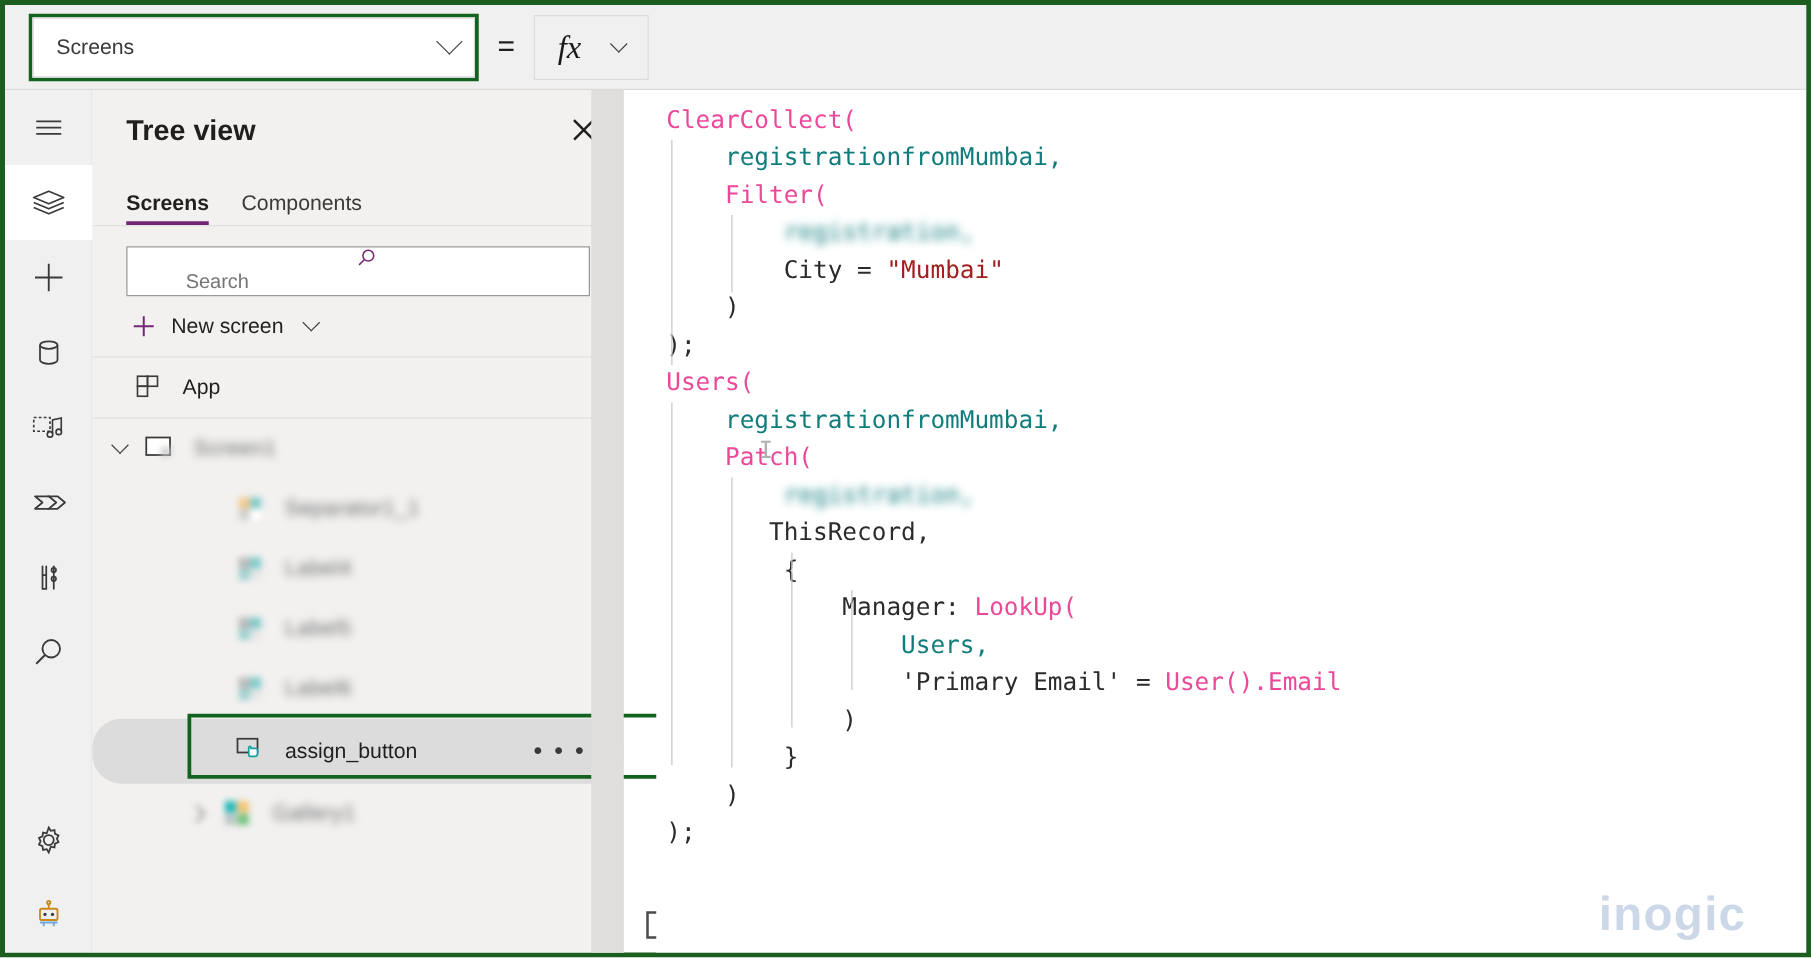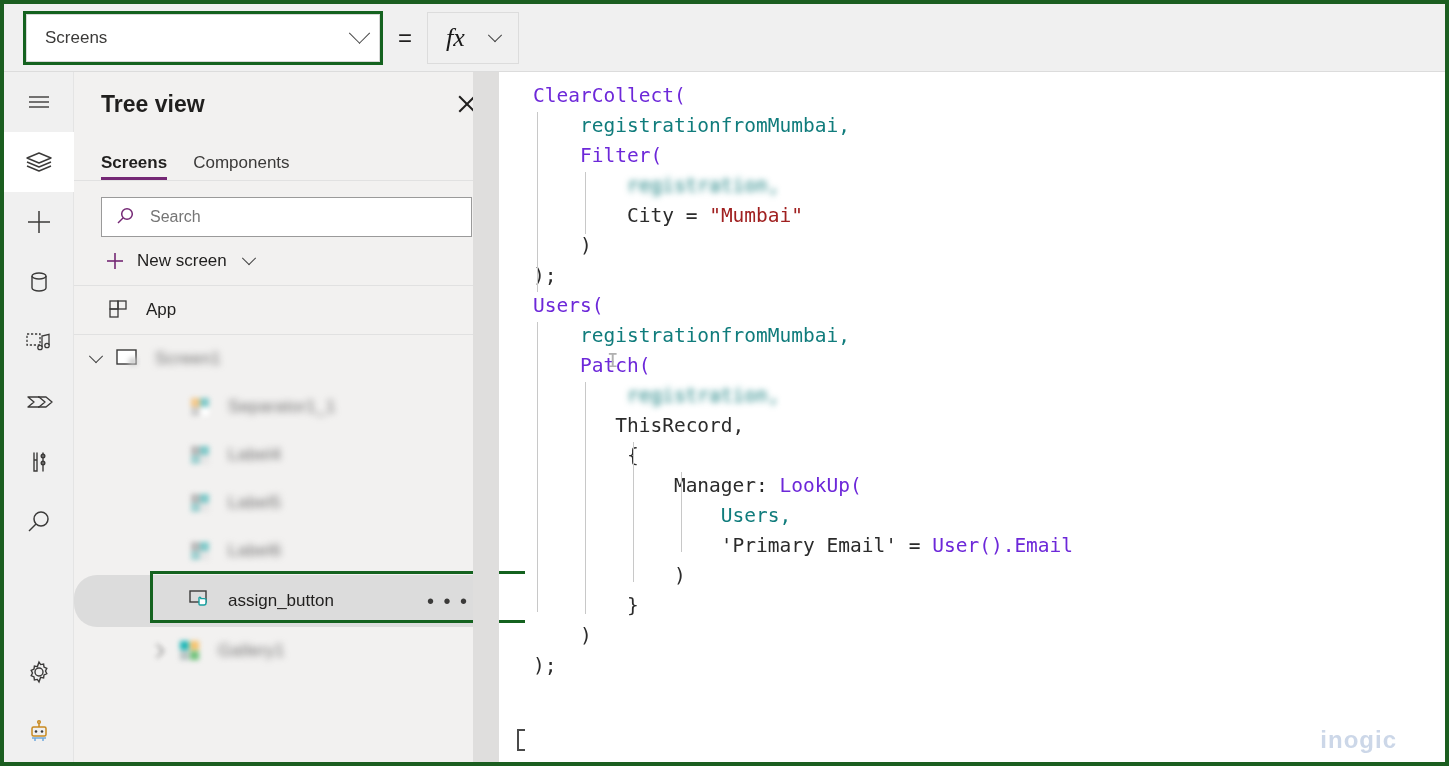--- a/index.html
+++ b/index.html
@@ -190,20 +190,21 @@
 
   .tv-searchbox {
     margin: 16px 27px 0 27px;
     height: 40px;
     background: #ffffff;
     border: 1px solid #9a9a9a;
     display: flex;
     align-items: center;
     padding-left: 12px;
     box-sizing: border-box;
+    flex-direction: column;
   }
   .tv-searchbox input {
     border: none;
     outline: none;
     font-size: 16px;
     color: #3b3a39;
     margin-left: 12px;
     width: 300px;
     background: transparent;
     font-family: "Liberation Sans", sans-serif;
@@ -287,21 +288,21 @@
     overflow: hidden;
   }
   .code {
     font-family: "DejaVu Sans Mono", monospace;
     font-size: 19.5px;
     line-height: 30px;
     white-space: pre;
     padding: 9px 0 0 8px;
     color: #2b2b2b;
   }
-  .fn      { color: #6d28d9; }
+  .fn      { color: #ec4899; }
   .tbl     { color: #107c7c; }
   .str     { color: #a02020; }
   .plain   { color: #2b2b2b; }
   .blurtok {
     color: #107c7c;
     filter: blur(3.2px);
     user-select: none;
   }
   .guide {
     position: absolute;
@@ -311,21 +312,21 @@
   .caret-i {
     position: absolute;
     color: #b0b0b0;
     font-family: "DejaVu Sans Mono", monospace;
     font-size: 19px;
   }
   .watermark {
     position: absolute;
     right: 48px;
     bottom: 12px;
-    font-size: 24px;
+    font-size: 38px;
     font-weight: bold;
     color: #ccd7e8;
     letter-spacing: 1px;
     font-family: "Liberation Sans", sans-serif;
     user-select: none;
   }
   .wm-o {
     display: inline-block;
     position: relative;
   }

